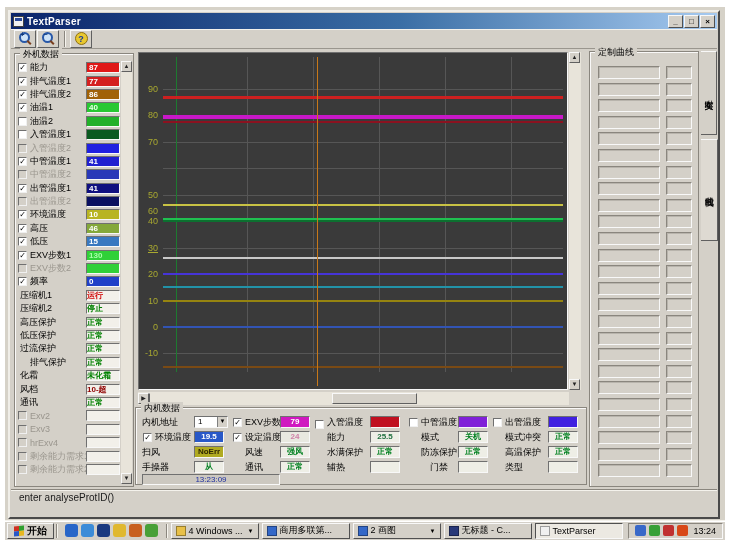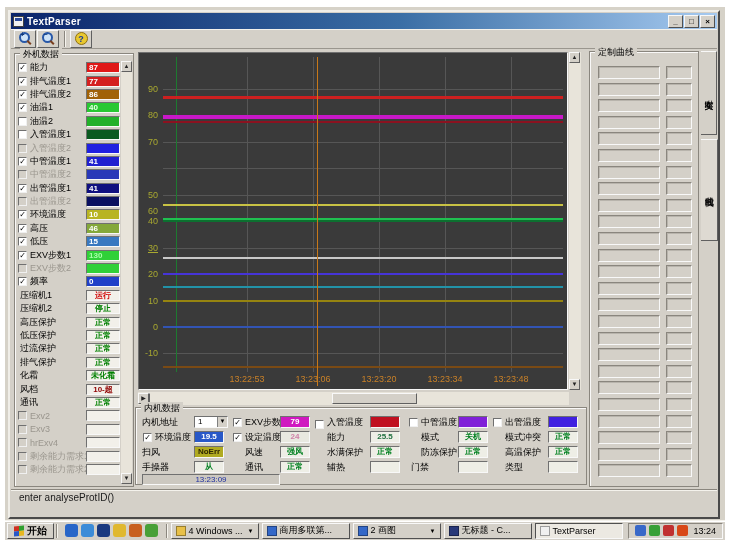--- a/index.html
+++ b/index.html
@@ -43,21 +43,21 @@
   #sidebar { left:3px; top:4px; width:120px; height:434px; }
   #sb-rows { position:absolute; left:2px; top:7px; right:13px; bottom:2px; overflow:hidden; }
   .srow { height:13.4px; display:flex; align-items:center; }
   .cb { width:9px; height:9px; background:#fff; border:1px solid; border-color:#707070 #f0f0f0 #f0f0f0 #707070;
         font-size:8px; line-height:7px; text-align:center; color:#000; flex:0 0 auto; margin-left:1px; }
   .cb.dis { background:#d4d0c8; color:#8a8a8a; }
   .slabel { font-size:9px; color:#000; margin-left:3px; white-space:nowrap; overflow:hidden; flex:1; }
   .slabel.dis { color:#9a968e; }
   .sval { width:34px; height:11px; flex:0 0 auto; border:1px solid; border-color:#707070 #f8f8f8 #f8f8f8 #707070;
           font-size:8px; font-weight:bold; line-height:9px; padding-left:2px; color:#fff; }
-  .sval.txt { background:#f2f0ea; text-align:center; padding-left:0; }
+  .sval.txt { background:#f2f0ea; text-align:left; padding-left:0; }
   .sb-scroll { position:absolute; right:1px; top:7px; bottom:2px; width:11px; background:#e8e4da; }
   .scroll-btn { position:absolute; left:0; width:11px; height:11px; background:#d4d0c8;
                 border:1px solid; border-color:#f8f8f8 #606060 #606060 #f8f8f8;
                 font-size:6px; text-align:center; line-height:9px; color:#222; }
 
   
   #chart { position:absolute; left:127px; top:3px; width:430px; height:338px; background:#3a3a3a;
            border:1px solid; border-color:#707070 #f8f8f8 #f8f8f8 #707070; }
   #plot { position:absolute; left:24px; top:4px; right:4px; bottom:17px; }
   #ylabels { position:absolute; left:0; top:4px; width:22px; bottom:17px; }
@@ -261,21 +261,21 @@
             </div>
             <div class="srow">
               <div class="slabel" style="margin-left: 3px;">低压保护</div>
               <div class="sval txt" style="color: rgb(0, 128, 0);">正常</div>
             </div>
             <div class="srow">
               <div class="slabel" style="margin-left: 3px;">过流保护</div>
               <div class="sval txt" style="color: rgb(0, 128, 0);">正常</div>
             </div>
             <div class="srow">
-              <div class="slabel" style="margin-left: 3px;">排气保护</div>
+              <div class="slabel" style="margin-left: 13px;">排气保护</div>
               <div class="sval txt" style="color: rgb(0, 128, 0);">正常</div>
             </div>
             <div class="srow">
               <div class="slabel" style="margin-left: 3px;">化霜</div>
               <div class="sval txt" style="color: rgb(0, 128, 0);">未化霜</div>
             </div>
             <div class="srow">
               <div class="slabel" style="margin-left: 3px;">风档</div>
               <div class="sval txt" style="color: rgb(144, 0, 0);">10-超</div>
             </div>
@@ -354,27 +354,20 @@
             <div class="series-line" style="top: calc(51.5126% - 1px); height: 2px; background: rgb(32, 192, 80);"></div>
             <div class="series-line" style="top: calc(52.1008% - 1px); height: 2px; background: rgb(12, 112, 48);"></div>
             <div class="series-line" style="top: calc(63.8655% - 1px); height: 2px; background: rgb(200, 200, 200);"></div>
             <div class="series-line" style="top: calc(68.9076% - 1px); height: 2px; background: rgb(70, 52, 216);"></div>
             <div class="series-line" style="top: calc(73.1092% - 1px); height: 2px; background: rgb(34, 146, 168);"></div>
             <div class="series-line" style="top: calc(77.3109% - 1px); height: 2px; background: rgb(150, 132, 16);"></div>
             <div class="series-line" style="top: calc(85.7143% - 1px); height: 2px; background: rgb(50, 84, 180);"></div>
             <div class="series-line" style="top: calc(98.3193% - 1px); height: 2px; background: rgb(122, 74, 20);"></div>
             <div class="cursor-line" style="left: 38.5%;"></div>
           </div>
-        <div id="xlabels">
-            <div class="xlab" style="left: 21%;">13:22:53</div>
-            <div class="xlab" style="left: 37.5%;">13:23:06</div>
-            <div class="xlab" style="left: 54%;">13:23:20</div>
-            <div class="xlab" style="left: 70.5%;">13:23:34</div>
-            <div class="xlab" style="left: 87%;">13:23:48</div>
-          </div>
       </div>
 
       <div id="vscroll">
         <div class="scroll-btn" style="top:0">▲</div>
         <div class="scroll-btn" style="bottom:0">▼</div>
       </div>
       <div id="hscroll">
         <div class="scroll-btn" style="top:1px;left:1px">◀</div>
         <div class="scroll-btn" style="top:1px;right:1px">▶</div>
         <div id="hthumb"></div>
@@ -439,21 +432,21 @@
             <div class="cb"></div>
             <span style="margin-left: 3px;">中管温度</span>
           </div>
           <div class="ind-abs" style="left: 272px; top: 23px;">
             <span style="margin-left: 13px;">模式</span>
           </div>
           <div class="ind-abs" style="left: 272px; top: 38px;">
             <span style="margin-left: 13px;">防冻保护</span>
           </div>
           <div class="ind-abs" style="left: 272px; top: 53px;">
-            <span style="margin-left: 3px;">门禁</span>
+            <span style="margin-left: 22px;">门禁</span>
           </div>
           <div class="ival" style="left: 322px; top: 8px; width: 30px; background: rgb(128, 32, 216); color: rgb(255, 255, 255);"></div>
           <div class="ival" style="left: 322px; top: 23px; width: 30px; background: rgb(238, 238, 230); color: rgb(0, 128, 32);">关机</div>
           <div class="ival" style="left: 322px; top: 38px; width: 30px; background: rgb(238, 238, 230); color: rgb(0, 128, 32);">正常</div>
           <div class="ival" style="left: 322px; top: 53px; width: 30px; background: rgb(238, 238, 230); color: rgb(0, 0, 0);"></div>
           <div class="ind-abs" style="left: 356px; top: 8px;">
             <div class="cb"></div>
             <span style="margin-left: 3px;">出管温度</span>
           </div>
           <div class="ind-abs" style="left: 356px; top: 23px;">

